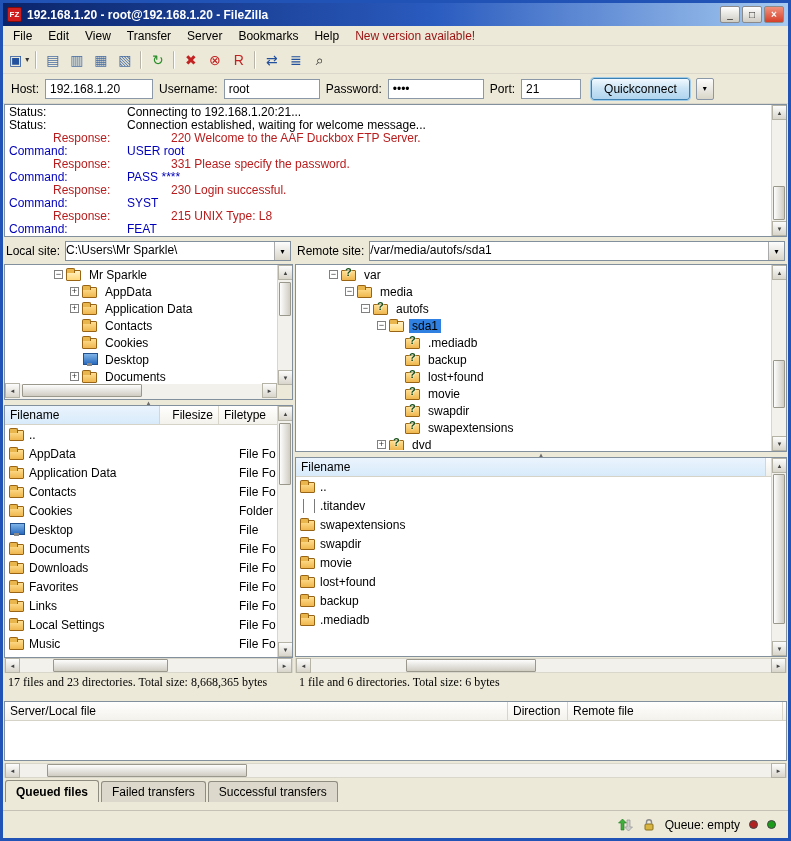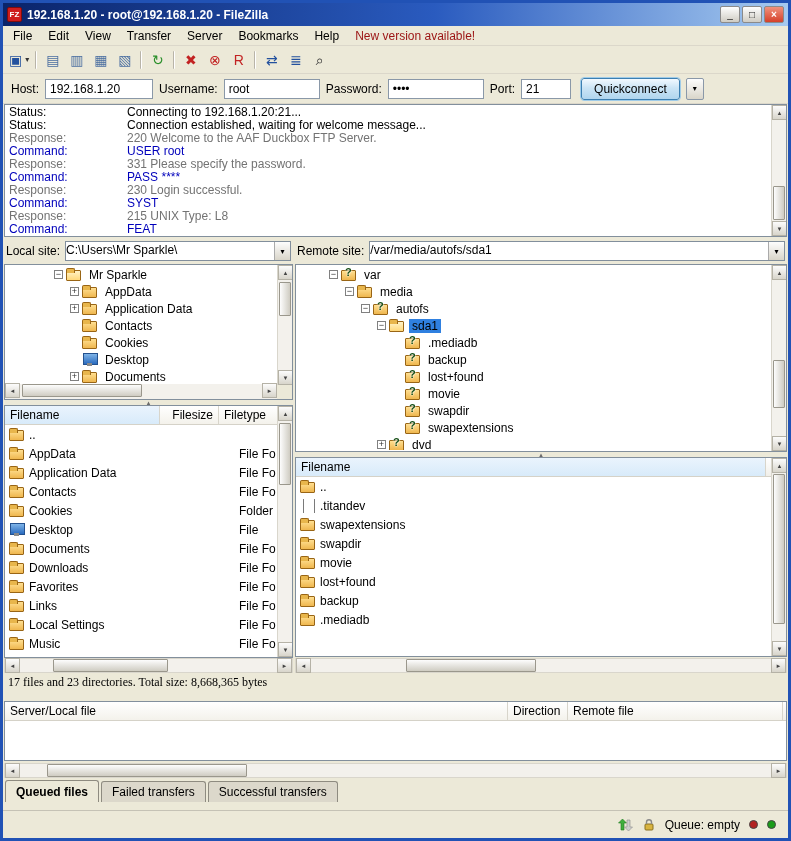--- a/index.html
+++ b/index.html
@@ -36,21 +36,21 @@
                  border-left:1px solid #b8b4a8; border-right:1px solid #ffffff; }
   .tb-glyph { font-size:14px; line-height:1; }
   .c-blue{color:#23519e} .c-green{color:#2a8f2a} .c-red{color:#c22222} .c-dim{color:#4a6ea0} .c-dark{color:#333}
   .tb-caret { font-size:8px; margin-left:3px; color:#333; }
 
   
   .quickbar { position:absolute; left:0; right:0; top:71px; height:30px; display:flex; align-items:center;
               gap:6px; padding-left:8px; border-bottom:1px solid #dbd7ca; }
   .qc-input { height:20px; border:1px solid #8a98a8; background:#fff; padding:0 4px;
               font:12px "Liberation Sans",sans-serif; }
-  .w-host{width:108px} .w-user{width:96px} .w-pass{width:96px} .w-port{width:50px}
+  .w-host{width:108px} .w-user{width:96px} .w-pass{width:96px} .w-port{width:60px}
   .qc-btn { height:22px; padding:0 12px; margin-left:4px; font:12px "Liberation Sans",sans-serif;
             border:1px solid #3c7fb1; border-radius:3px; outline:1px solid #9fcbe8;
             background:linear-gradient(#f2f9ff,#cbe4f5 45%,#b0d5ee); }
   .qc-drop { height:22px; width:18px; font-size:8px; border:1px solid #8a98a8; border-radius:2px;
              background:linear-gradient(#fdfdfd,#d9d5c9); }
 
   
   .pane { position:absolute; background:#fff; border:1px solid #828f9c; overflow:hidden; }
   .vscroll { position:absolute; top:0; bottom:0; right:0; width:15px; background:#f3f1ec; border-left:1px solid #d9d6cc; }
   .hscroll { position:absolute; height:15px; background:#f3f1ec; border:1px solid #d9d6cc; }
@@ -61,21 +61,21 @@
                        border:1px solid #9a978c; border-radius:1px; }
   .hscroll .sb-thumb { position:absolute; top:0px; height:13px; background:linear-gradient(#fdfdfd,#cfccc2);
                        border:1px solid #9a978c; border-radius:1px; }
   .sb-corner { position:absolute; right:0; bottom:0; width:15px; height:14px; background:#ece9d8; }
 
   
   #log-pane { left:1px; right:1px; top:101px; height:133px; }
   .log-lines { position:absolute; left:4px; right:17px; top:1px; bottom:1px; overflow:hidden; }
   .log-line { height:13px; line-height:13px; white-space:nowrap; }
   .log-prefix { display:inline-block; width:118px; }
-  .log-line.response { color:#737373; }
+  .log-line.response { color:#b91c1c;margin-left:44px; }
   .log-line.command { color:#0000bb; }
   .log-line.status { color:#000; }
 
   
   .site-bar { position:absolute; top:236px; height:24px; display:flex; align-items:center; gap:5px; padding:0 2px; }
   #local-site { left:1px; width:289px; }
   #remote-site { left:292px; right:1px; }
   .combo { flex:1; height:20px; background:#fff; border:1px solid #828f9c; display:flex; align-items:stretch; }
   .combo-text { flex:1; padding:1px 0; white-space:nowrap; overflow:hidden; }
   .combo-btn { width:16px; display:flex; align-items:center; justify-content:center; font-size:8px;
@@ -709,20 +709,21 @@
     <span class="sb-thumb" style="left:48px;width:115px;"></span>
     <span class="sb-btn right">►</span>
   </div>
   <div class="hscroll" id="remote-hscroll">
     <span class="sb-btn left">◄</span>
     <span class="sb-thumb" style="left:110px;width:130px;"></span>
     <span class="sb-btn right">►</span>
   </div>
 
   <div class="dir-status" id="local-status">17 files and 23 directories. Total size: 8,668,365 bytes</div>
+  <div class="dir-status" id="remote-status">1 file and 6 directories. Total size: 6 bytes</div>
 
   <div class="pane" id="queue">
     <div class="list-header">
 
         <span class="col-h" style="width: 503px;">Server/Local file</span>
 
         <span class="col-h" style="width: 60px;">Direction</span>
 
         <span class="col-h" style="width: 215px;">Remote file</span>
       </div>

